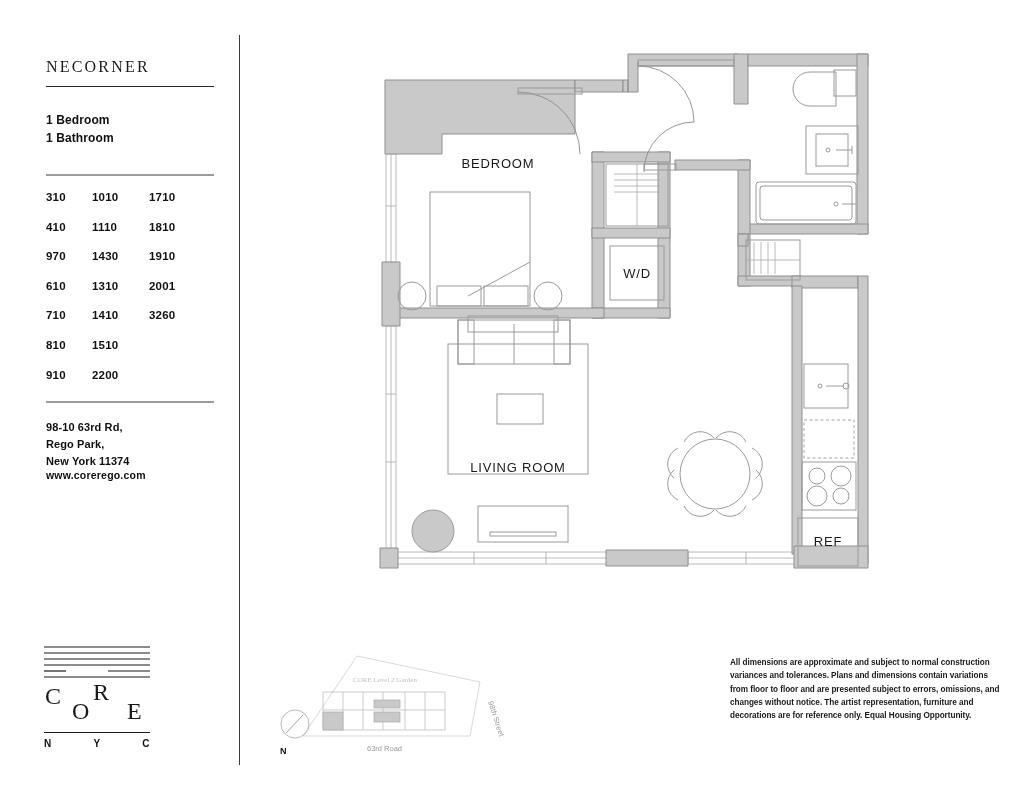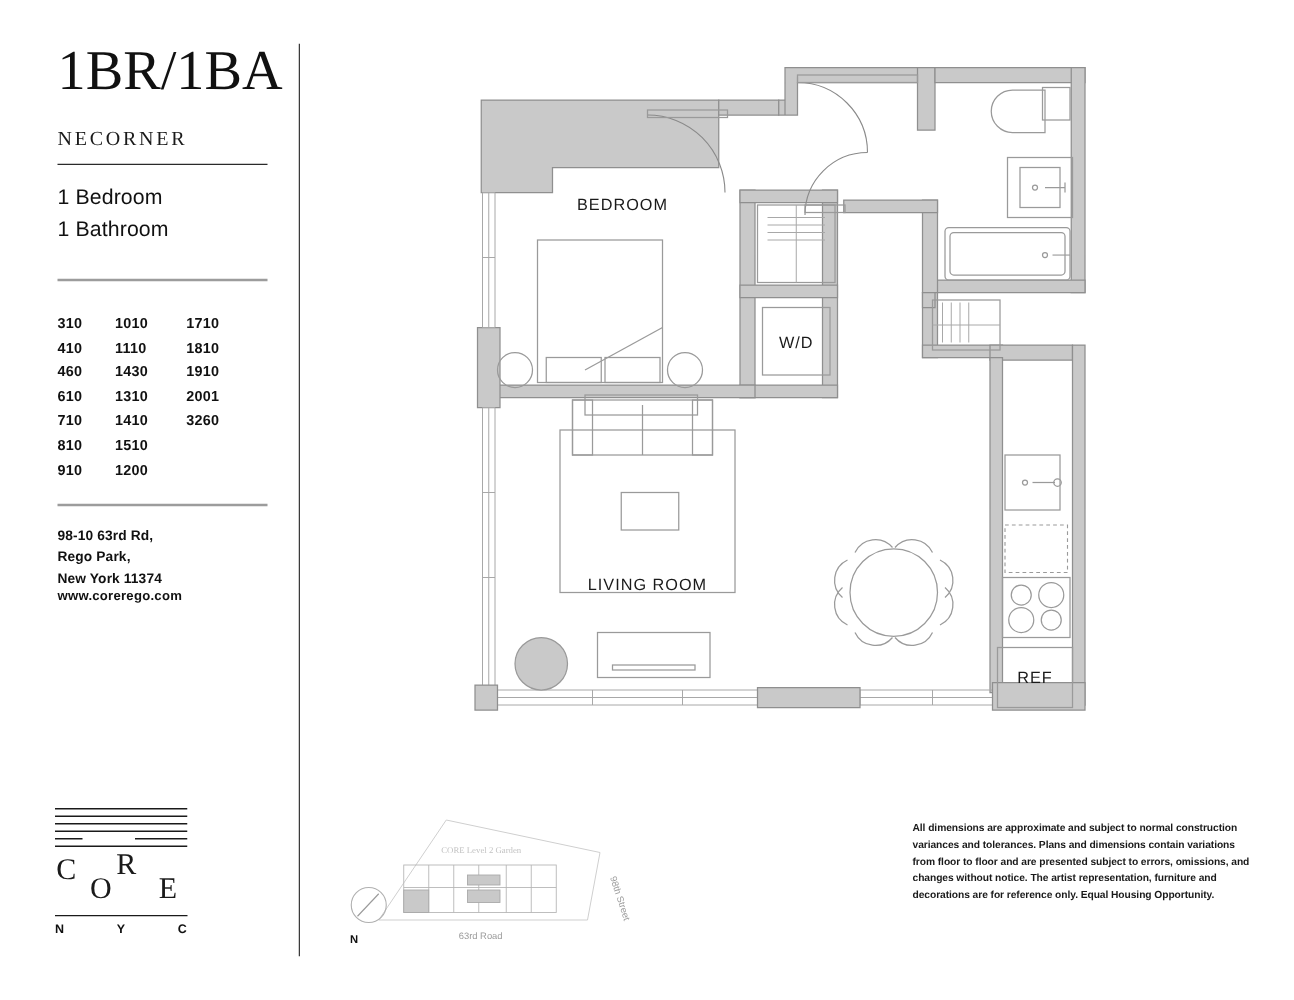--- a/index.html
+++ b/index.html
@@ -49,33 +49,33 @@
   .rule {
     border: 0;
     border-top: 1px solid #2a2a2a;
     margin: 10px 0 0 0;
     width: 168px;
   }
   .rule.grey {
     border-top: 2px solid #9c9c9c;
   }
   .roomcount {
-    margin-top: 13px;
-    font-size: 17px;
-    font-weight: normal;
+    margin-top: 24px;
+    font-size: 12px;
+    font-weight: bold;
     color: #111111;
     line-height: 1.5;
     letter-spacing: 0.1px;
   }
   .rule-wrap-1 { margin-top: 27px; }
   #unit-grid {
-    margin-top: 26px;
+    margin-top: 13px;
     display: grid;
     grid-template-columns: 46px 57px auto;
-    row-gap: 2px;
+    row-gap: 12px;
     font-size: 11.5px;
     font-weight: bold;
     color: #111111;
     line-height: 1.53;
     letter-spacing: 0.2px;
   }
   .unit-cell { white-space: nowrap; }
   .rule-wrap-2 { margin-top: 17px; }
   .addr {
     margin-top: 16px;
@@ -192,21 +192,20 @@
     letter-spacing: -0.05px;
   }
 </style>
 </head>
 <body>
 
 <div id="page">
 
   <div id="left-col">
 
-    <div class="plan-title">1BR/1BA</div>
 
     <div class="plan-subtitle">NECORNER</div>
 
     <hr class="rule">
 
     <div class="roomcount">
       <div>1 Bedroom</div>
       <div>1 Bathroom</div>
     </div>
 
@@ -216,38 +215,38 @@
 
     <div id="unit-grid">
       <div class="unit-cell">310</div>
       <div class="unit-cell">1010</div>
       <div class="unit-cell">1710</div>
 
       <div class="unit-cell">410</div>
       <div class="unit-cell">1110</div>
       <div class="unit-cell">1810</div>
 
-      <div class="unit-cell">460</div>
+      <div class="unit-cell">970</div>
       <div class="unit-cell">1430</div>
       <div class="unit-cell">1910</div>
 
       <div class="unit-cell">610</div>
       <div class="unit-cell">1310</div>
       <div class="unit-cell">2001</div>
 
       <div class="unit-cell">710</div>
       <div class="unit-cell">1410</div>
       <div class="unit-cell">3260</div>
 
       <div class="unit-cell">810</div>
       <div class="unit-cell">1510</div>
       <div class="unit-cell"></div>
 
       <div class="unit-cell">910</div>
-      <div class="unit-cell">1200</div>
+      <div class="unit-cell">2200</div>
       <div class="unit-cell"></div>
     </div>
 
     <div class="rule-wrap-2">
       <hr class="rule grey">
     </div>
 
     <div class="addr">
       <div>98-10 63rd Rd,</div>
       <div>Rego Park,</div>

